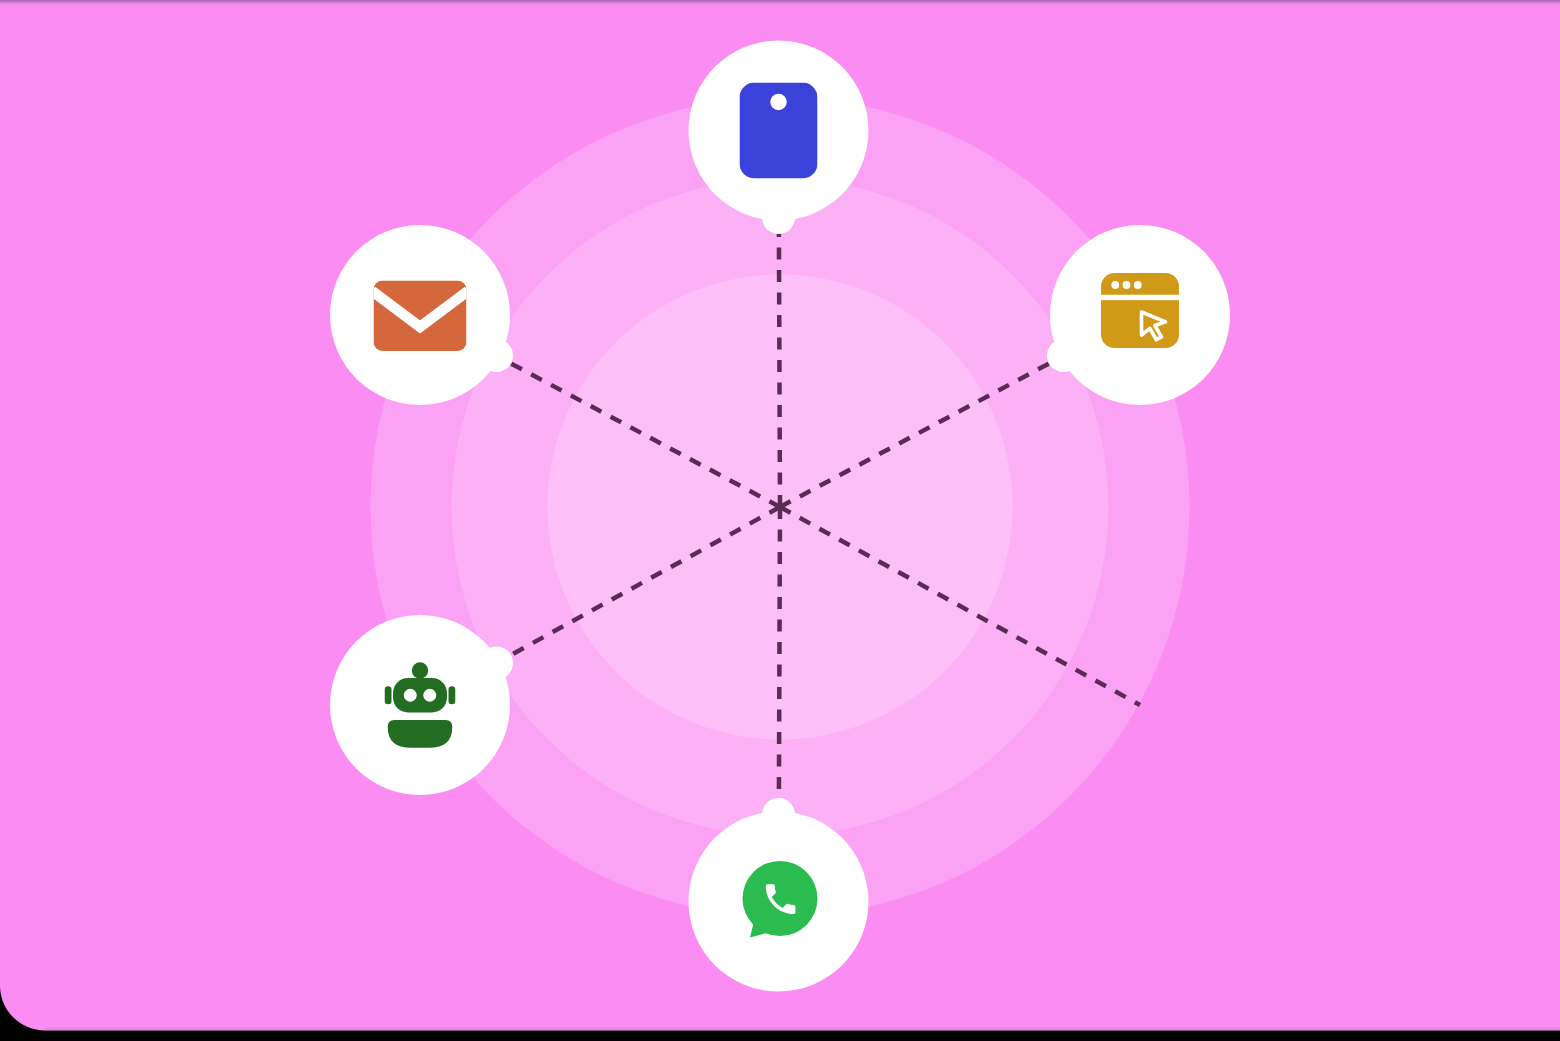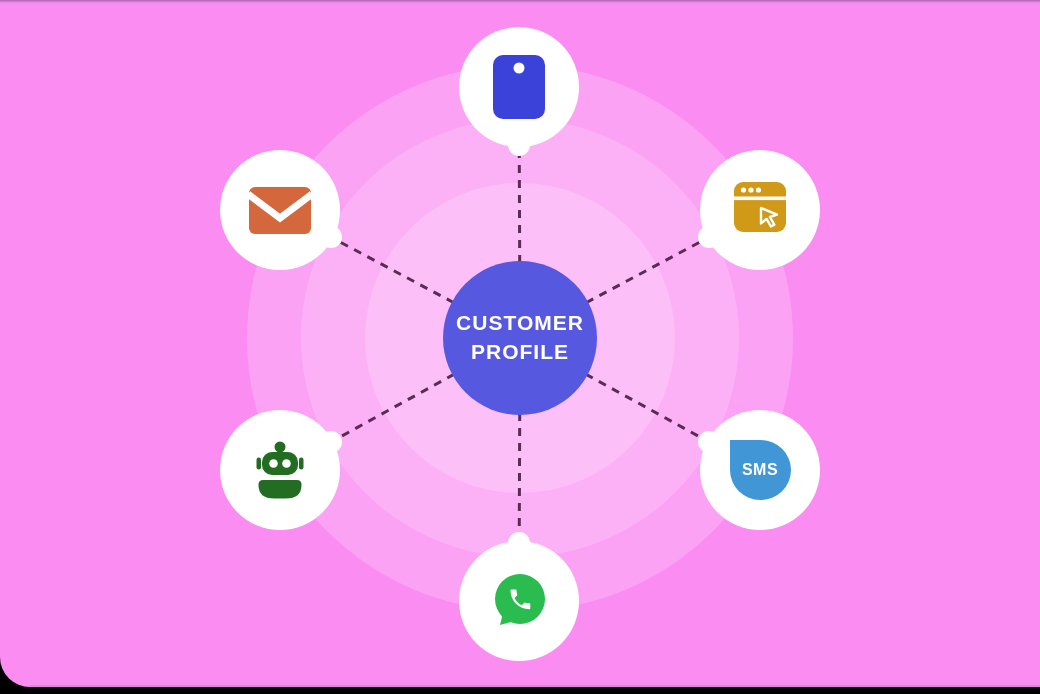--- a/index.html
+++ b/index.html
@@ -96,41 +96,31 @@
           <rect x="6" y="11" width="36" height="23" rx="10"></rect>
           <rect x="0.5" y="16.5" width="4.5" height="12" rx="2.2"></rect>
           <rect x="43" y="16.5" width="4.5" height="12" rx="2.2"></rect>
           <path d="M7 39 H41 Q45.5 39 45.5 43.5 V44 Q45.5 57.5 30 57.5 H18 Q2.5 57.5 2.5 44 V43.5 Q2.5 39 7 39 Z"></path>
         </g>
         <circle cx="17.5" cy="22.5" r="4.3" fill="#ffffff"></circle>
         <circle cx="30.5" cy="22.5" r="4.3" fill="#ffffff"></circle>
       </svg>
     </div>
 
-    <div class="node n-br">
-      <div class="tail"></div>
-      <div class="sms-bubble" style="background: rgb(65, 150, 214);">
-        <span>SMS</span>
-      </div>
-    </div>
 
     <div class="node n-bottom">
       <div class="tail"></div>
       <svg class="icon" width="56" height="58" viewBox="0 0 56 58">
         <g fill="#2abc4e">
           <circle cx="29" cy="27" r="25"></circle>
           <polygon points="9,53 13.5,35 28,48"></polygon>
         </g>
         <g transform="translate(16.2,14.2) scale(1.1)">
           <path fill="#ffffff" d="M6.62 10.79c1.44 2.83 3.76 5.14 6.59 6.59l2.2-2.2c.27-.27.67-.36 1.02-.24 1.12.37 2.33.57 3.57.57.55 0 1 .45 1 1V20c0 .55-.45 1-1 1-9.39 0-17-7.61-17-17 0-.55.45-1 1-1h3.5c.55 0 1 .45 1 1 0 1.25.2 2.45.57 3.57.11.35.03.74-.25 1.02l-2.2 2.2z"></path>
         </g>
       </svg>
     </div>
 
-    <div class="center-circle" style="background: rgb(86, 89, 224);">
-      <span>CUSTOMER</span>
-      <span>PROFILE</span>
-    </div>
 
     <div class="top-edge"></div>
     <div class="bottom-edge"></div>
   </div>
 </div>
 
 </body></html>

